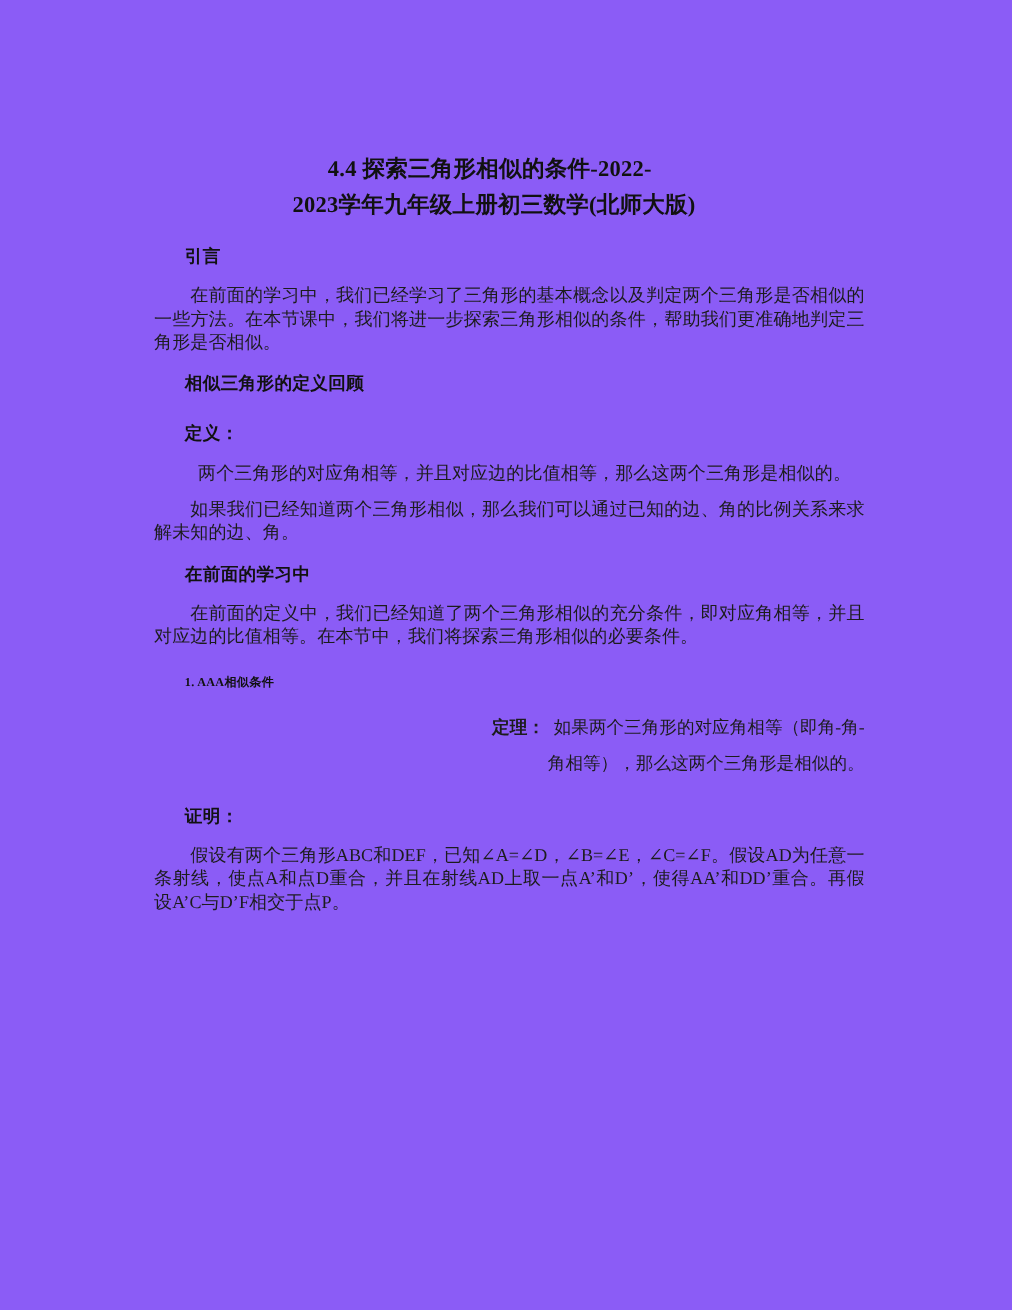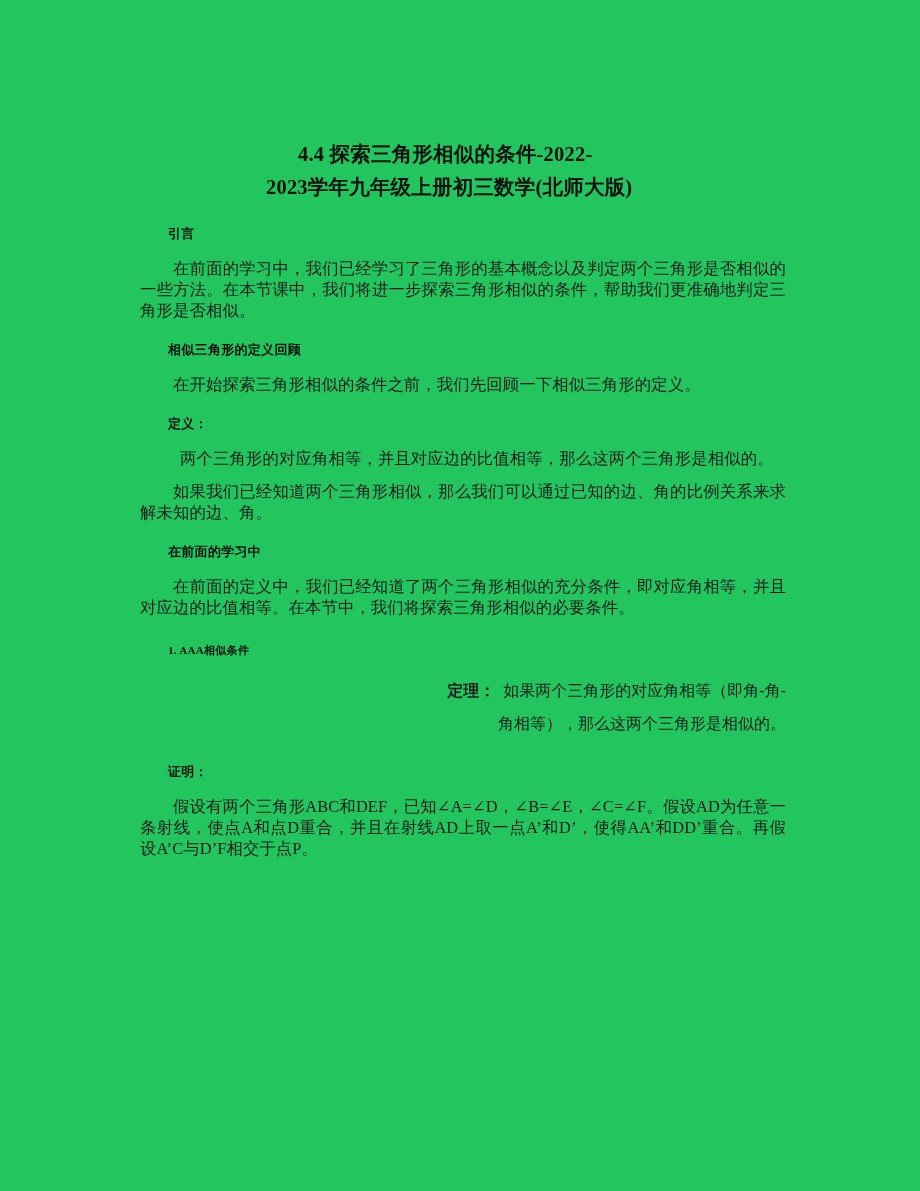--- a/index.html
+++ b/index.html
@@ -5,21 +5,21 @@
 <style>
   html, body {
     margin: 0;
     padding: 0;
     background: #ffffff;
   }
   .page {
     position: relative;
     width: 920px;
     height: 1191px;
-    background: #22c55e;
+    background: #8b5cf6;
     margin: 0 auto;
     overflow: hidden;
     font-family: "Liberation Serif", "DejaVu Serif", serif;
     color: #1a1a1a;
     -webkit-font-smoothing: antialiased;
   }
   .content {
     position: absolute;
     left: 140px;
     top: 138px;
@@ -43,21 +43,21 @@
   }
   .doc-title .t-line.first {
     padding-left: 158px;
   }
   .doc-title .t-line.second {
     padding-left: 126px;
   }
 
   
   .h-sec {
-    font-size: 13px;
+    font-size: 16px;
     font-weight: bold;
     line-height: 32px;
     margin: 13px 0 8px 0;
     padding-left: 28px;
     color: #111111;
     letter-spacing: 0.3px;
   }
   .h-sec.tight-top {
     margin-top: 16px;
   }
@@ -121,21 +121,20 @@
       <span class="t-line first">4.4 探索三角形相似的条件-2022-</span>
       <span class="t-line second">2023学年九年级上册初三数学(北师大版)</span>
     </h1>
 
     <h2 class="h-sec">引言</h2>
 
     <p class="para indent">在前面的学习中，我们已经学习了三角形的基本概念以及判定两个三角形是否相似的一些方法。在本节课中，我们将进一步探索三角形相似的条件，帮助我们更准确地判定三角形是否相似。</p>
 
     <h2 class="h-sec">相似三角形的定义回顾</h2>
 
-    <p class="para indent single">在开始探索三角形相似的条件之前，我们先回顾一下相似三角形的定义。</p>
 
     <h3 class="h-sec">定义：</h3>
 
     <p class="para noindent single">两个三角形的对应角相等，并且对应边的比值相等，那么这两个三角形是相似的。</p>
 
     <p class="para indent">如果我们已经知道两个三角形相似，那么我们可以通过已知的边、角的比例关系来求解未知的边、角。</p>
 
     <h2 class="h-sec">在前面的学习中</h2>
 
     <p class="para indent">在前面的定义中，我们已经知道了两个三角形相似的充分条件，即对应角相等，并且对应边的比值相等。在本节中，我们将探索三角形相似的必要条件。</p>

